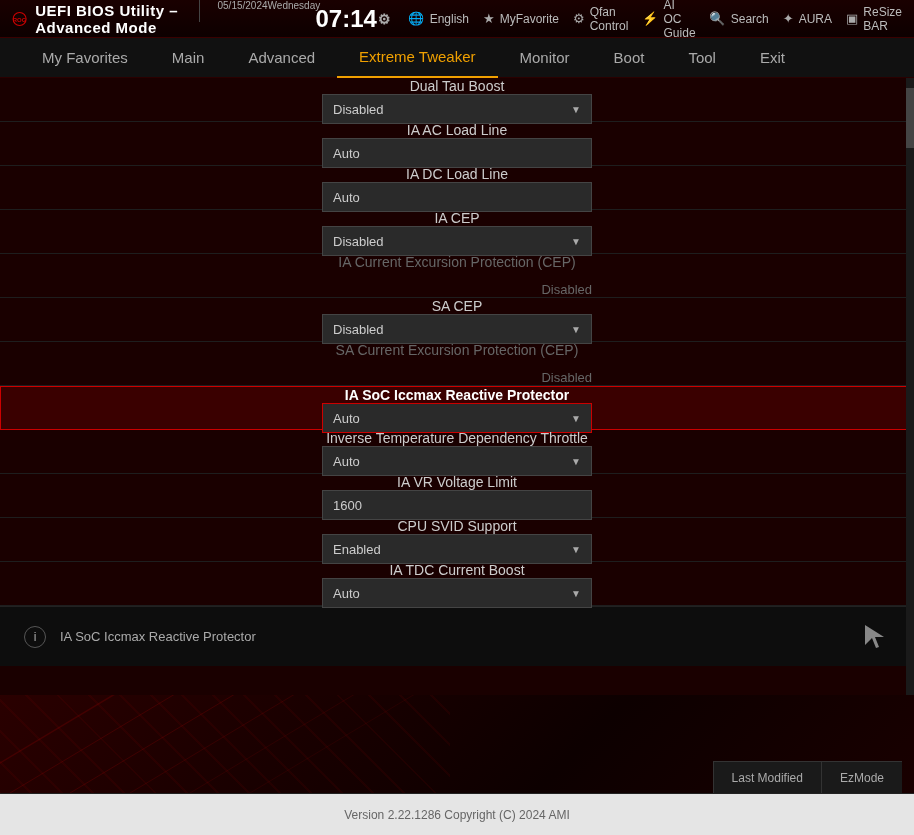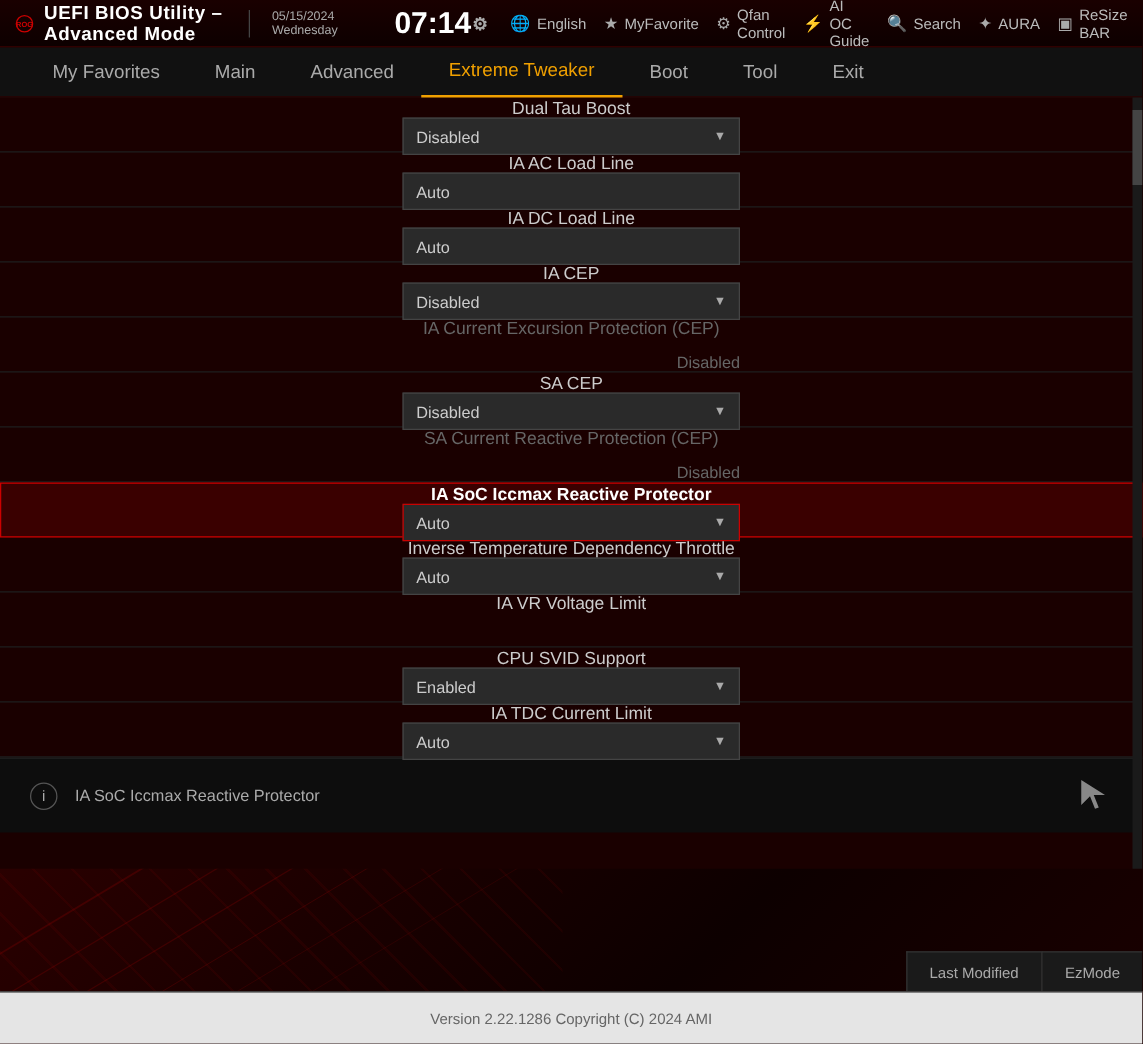--- a/index.html
+++ b/index.html
@@ -11,21 +11,20 @@
       color: #ccc;
       overflow: hidden;
       position: relative;
     }
 
     
     .header-bar {
       background: linear-gradient(180deg, #1a0000 0%, #0d0000 100%);
       border-bottom: 1px solid #3a0000;
       display: flex;
-      align-items: center;
       padding: 0 12px;
       height: 38px;
       gap: 18px;
     }
     .header-logo {
       display: flex;
       align-items: center;
       gap: 8px;
     }
     .header-logo-icon {
@@ -58,21 +57,21 @@
       cursor: pointer;
     }
     .header-item .icon-char {
       font-size: 13px;
       color: #aaa;
     }
 
     
     .datetime-block {
       display: flex;
-      flex-direction: column;
+      flex-direction: row;
       align-items: flex-start;
       color: #bbb;
       font-size: 10px;
       min-width: 80px;
     }
     .gear-icon { font-size: 14px; color: #aaa; }
 
     
     .nav-bar {
       background: #111;
@@ -229,21 +228,21 @@
       justify-content: center;
       z-index: 10;
     }
     .footer-version {
       font-size: 12px;
       color: #666;
       text-align: center;
     }
     .footer-right {
       position: absolute;
-      right: 0;
+      right: 12px;
       bottom: 42px;
       display: flex;
       align-items: center;
       height: 32px;
       z-index: 10;
     }
     .footer-btn {
       background: #1a1a1a;
       border-left: 1px solid #333;
       border-top: 1px solid #333;
@@ -326,20 +325,21 @@
       <span>ReSize BAR</span>
     </div>
   </div>
 </div>
 
 <div class="nav-bar">
   <div class="nav-item">My Favorites</div>
   <div class="nav-item">Main</div>
   <div class="nav-item">Advanced</div>
   <div class="nav-item active">Extreme Tweaker</div>
+  <div class="nav-item">Monitor</div>
   <div class="nav-item">Boot</div>
   <div class="nav-item">Tool</div>
   <div class="nav-item">Exit</div>
 </div>
 
 <div class="settings-area">
 
   <div class="setting-row">
     <span class="setting-label">Dual Tau Boost</span>
     <div class="setting-value">
@@ -389,21 +389,21 @@
     <span class="setting-label">SA CEP</span>
     <div class="setting-value">
       <div class="dropdown">
         <span>Disabled</span>
         <span class="dropdown-arrow">▼</span>
       </div>
     </div>
   </div>
 
   <div class="setting-row dimmed">
-    <span class="setting-label" style="color:#666;">SA Current Reactive Protection (CEP)</span>
+    <span class="setting-label" style="color:#666;">SA Current Excursion Protection (CEP)</span>
     <div class="setting-value">
       <span style="color:#666;">Disabled</span>
     </div>
   </div>
 
   <div class="setting-row highlighted">
     <span class="setting-label" style="color:#fff;font-weight:600;">IA SoC Iccmax Reactive Protector</span>
     <div class="setting-value">
       <div class="dropdown" style="border-color:#cc0000;">
         <span>Auto</span>
@@ -417,34 +417,39 @@
     <div class="setting-value">
       <div class="dropdown">
         <span>Auto</span>
         <span class="dropdown-arrow">▼</span>
       </div>
     </div>
   </div>
 
   <div class="setting-row">
     <span class="setting-label">IA VR Voltage Limit</span>
+    <div class="setting-value">
+      <div class="text-value">
+        <span>1600</span>
+      </div>
+    </div>
   </div>
 
   <div class="setting-row">
     <span class="setting-label">CPU SVID Support</span>
     <div class="setting-value">
       <div class="dropdown">
         <span>Enabled</span>
         <span class="dropdown-arrow">▼</span>
       </div>
     </div>
   </div>
 
   <div class="setting-row">
-    <span class="setting-label">IA TDC Current Limit</span>
+    <span class="setting-label">IA TDC Current Boost</span>
     <div class="setting-value">
       <div class="dropdown">
         <span>Auto</span>
         <span class="dropdown-arrow">▼</span>
       </div>
     </div>
   </div>
 </div>
 
 <div class="info-bar">

